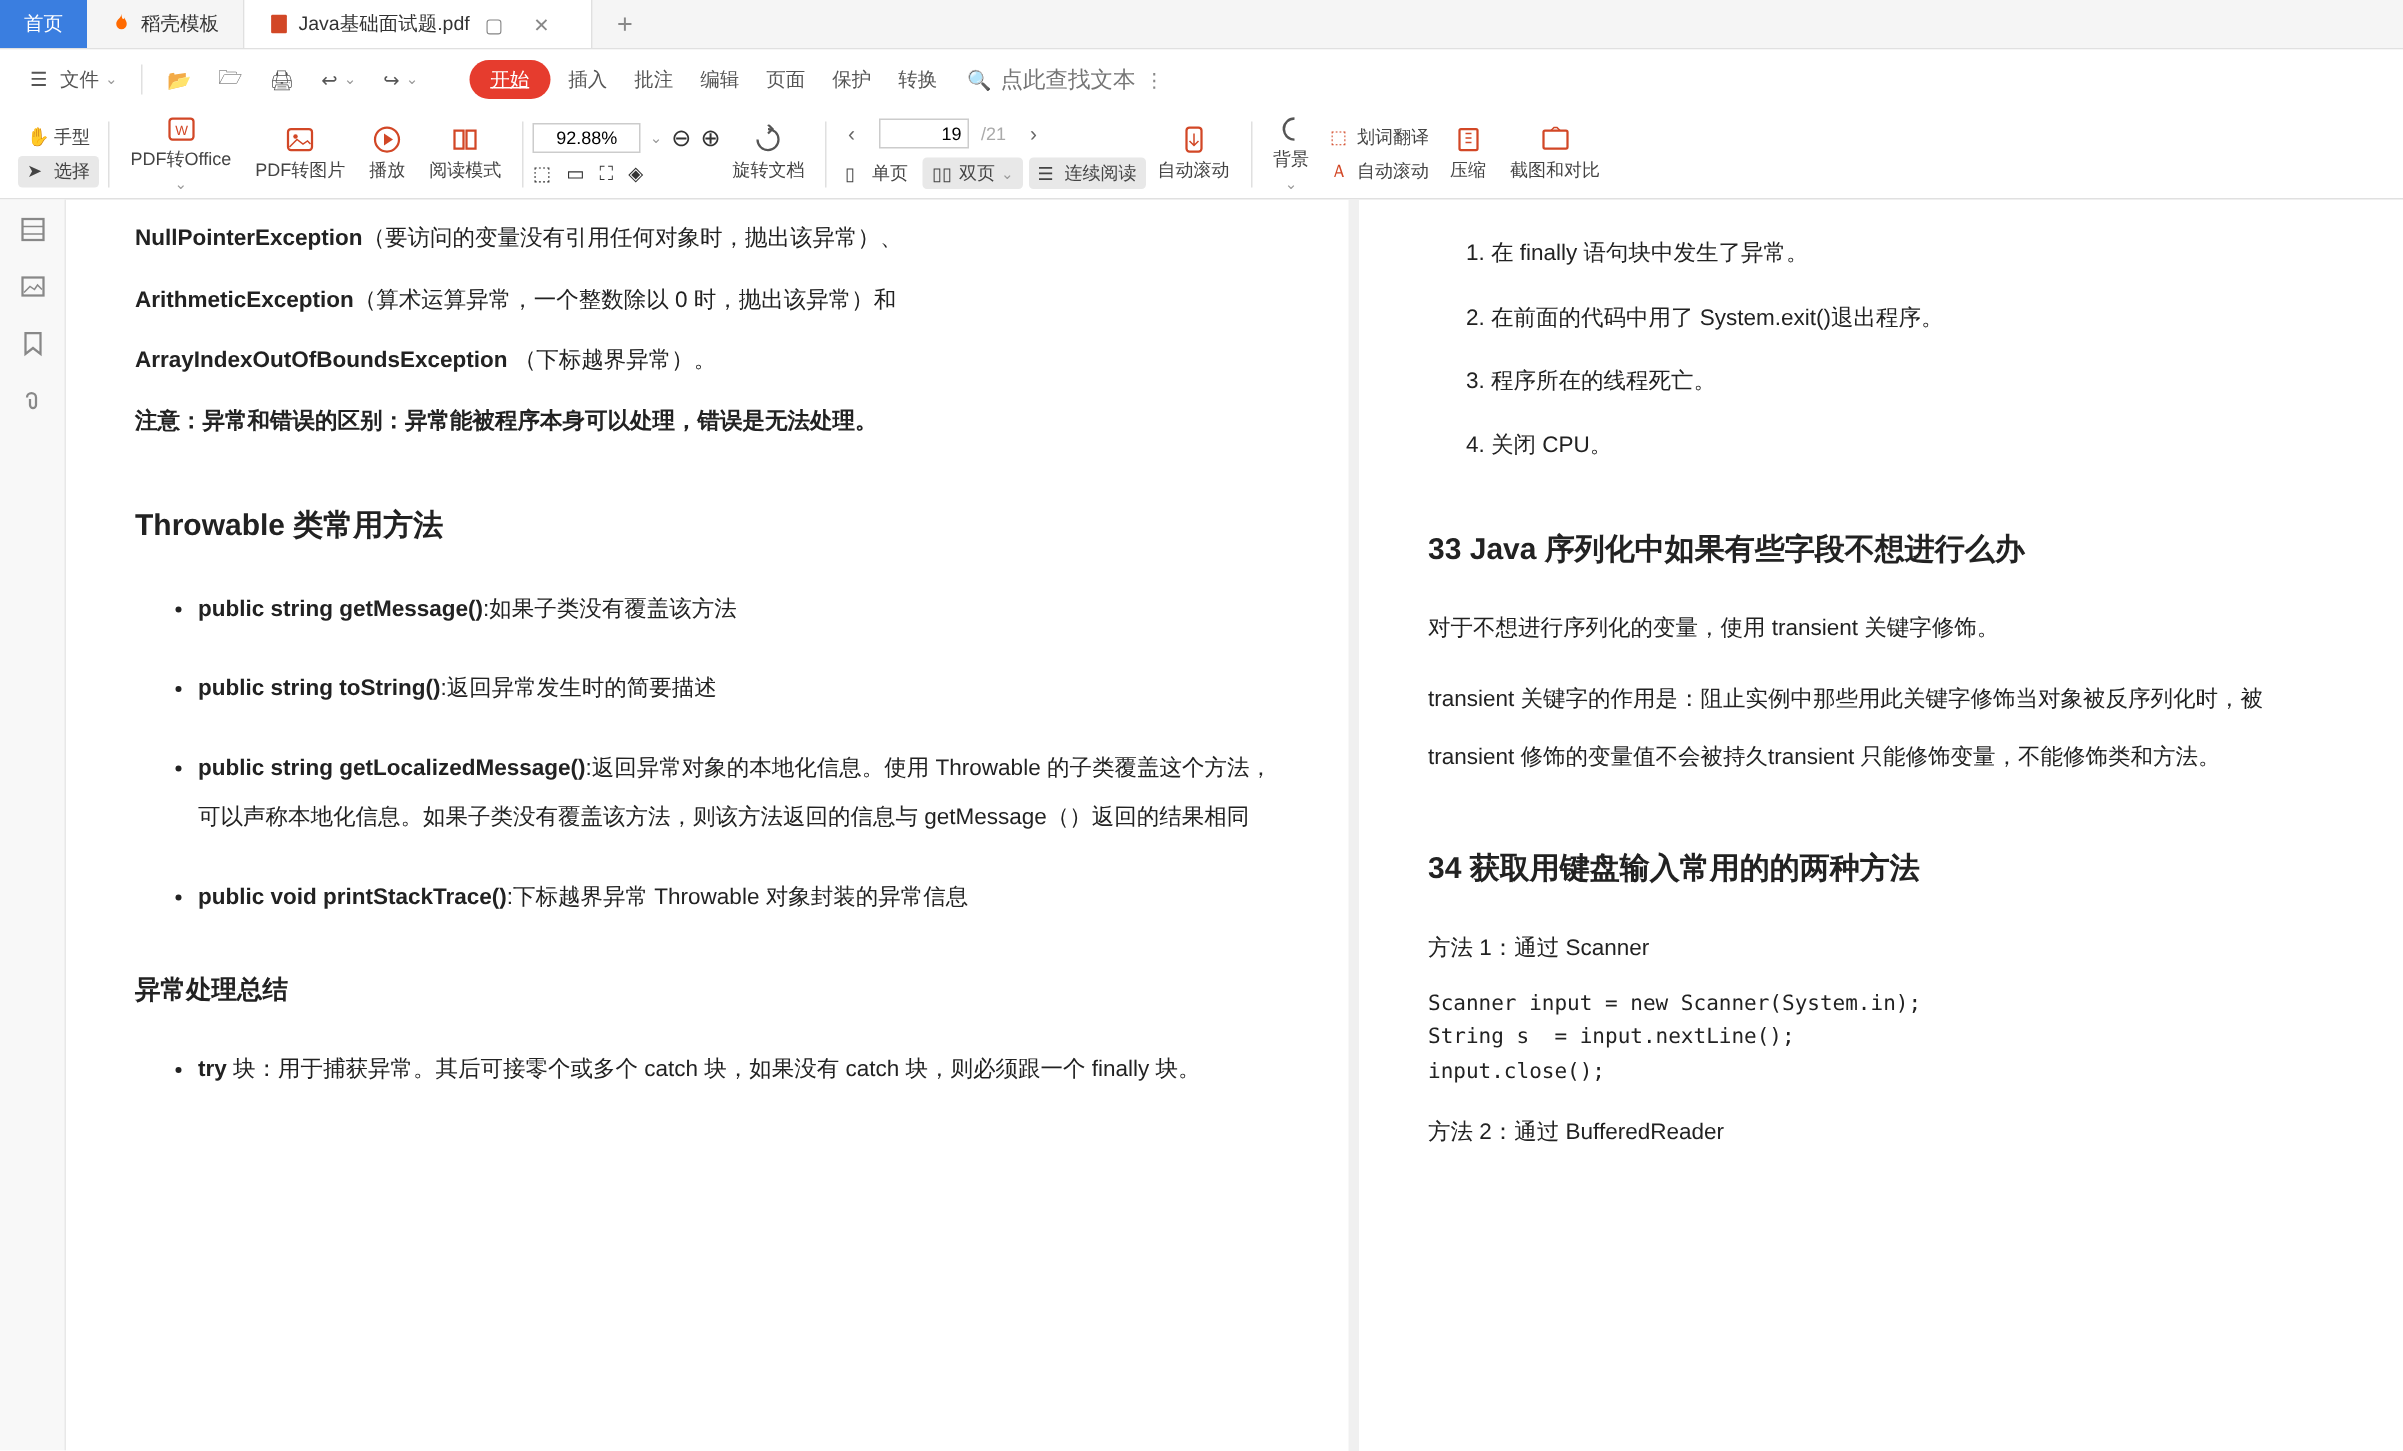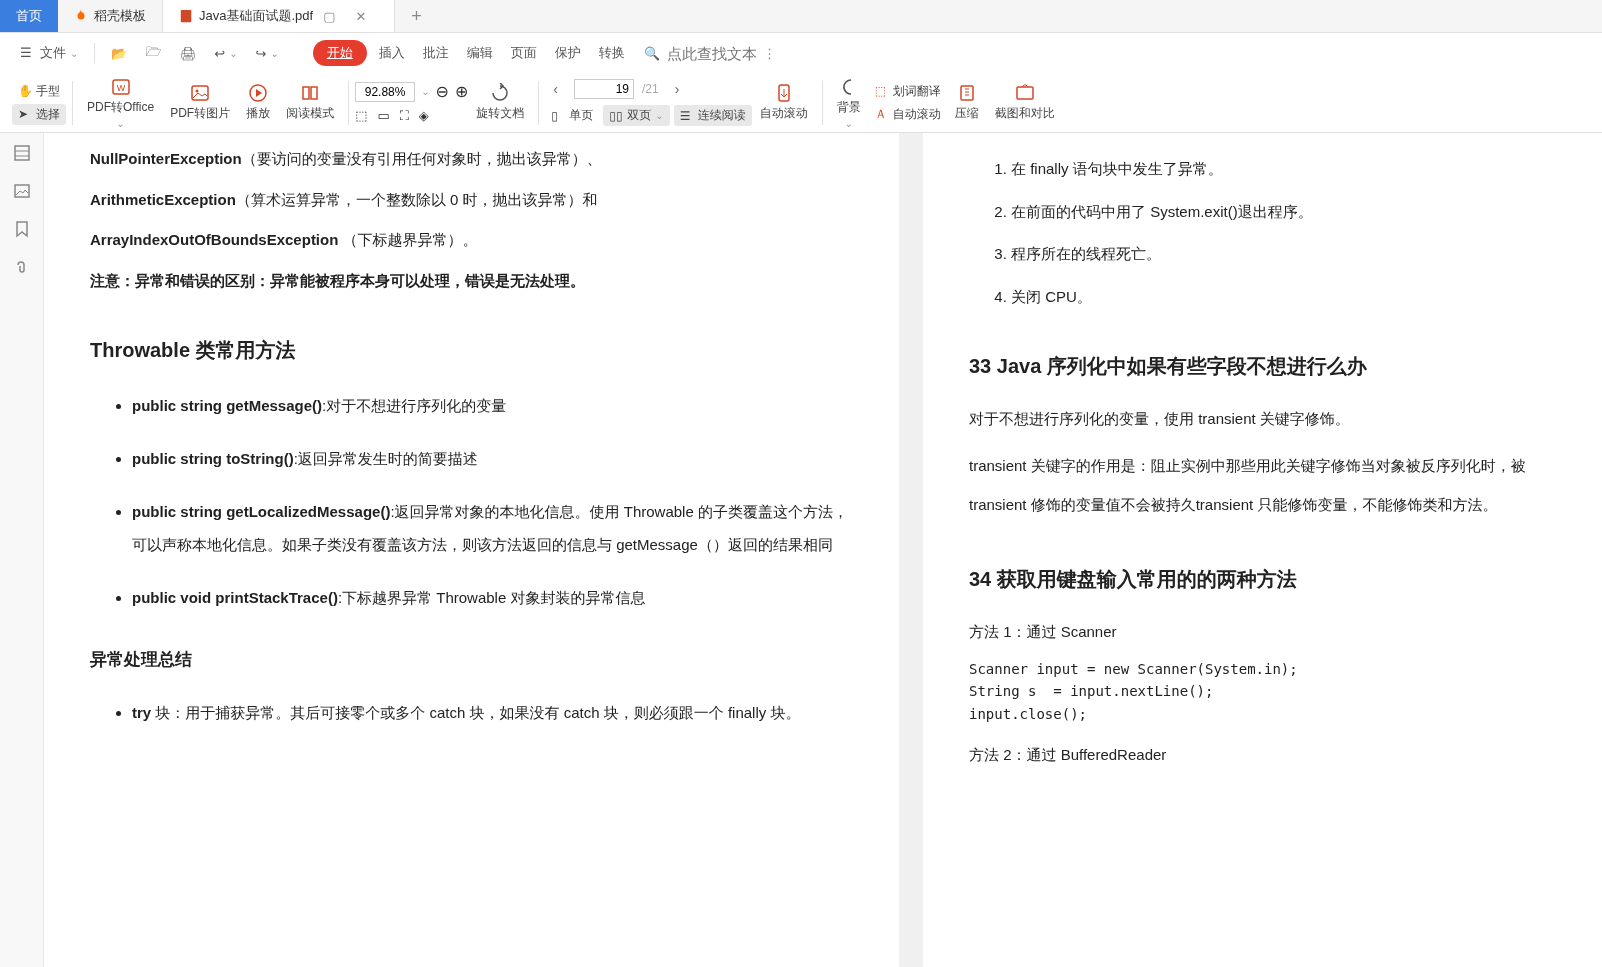--- a/index.html
+++ b/index.html
@@ -28,31 +28,31 @@
     .ribbon { height: 60px; background: #fff; border-bottom: 1px solid #e0e0e0; display: flex; align-items: center; padding: 0 12px; gap: 0; }
     .rb-stack { display: flex; flex-direction: column; gap: 2px; }
     .rb-row { display: flex; align-items: center; gap: 4px; }
     .rb-btn { display: flex; flex-direction: column; align-items: center; gap: 2px; padding: 4px 8px; cursor: pointer; font-size: 12px; color: #444; }
     .rb-small { display: flex; align-items: center; gap: 4px; padding: 2px 6px; cursor: pointer; font-size: 12px; color: #444; }
     .rb-small.selected { background: #e8e8e8; border-radius: 3px; }
     .rb-icon { width: 20px; height: 20px; }
     .rb-icon-sm { width: 14px; height: 14px; display: inline-flex; align-items: center; }
     .rb-sep { width: 1px; height: 44px; background: #e0e0e0; margin: 0 6px; }
     .zoom-box { display: flex; align-items: center; gap: 6px; }
-    .zoom-input { width: 60px; border: 1px solid #ccc; padding: 2px 4px; text-align: center; font-size: 12px; }
+    .zoom-input { width: 72px; border: 1px solid #ccc; padding: 2px 4px; text-align: center; font-size: 12px; }
     .page-nav { display: flex; align-items: center; gap: 8px; }
     .page-input { width: 60px; border: 1px solid #ccc; padding: 2px 4px; text-align: right; font-size: 12px; }
     .page-total { color: #aaa; font-size: 12px; }
     .nav-arrow { padding: 2px 8px; cursor: pointer; font-size: 14px; color: #666; }
     
     .main-area { display: flex; height: calc(100vh - 133px); }
     .left-bar { width: 44px; background: #f8f8f8; border-right: 1px solid #e8e8e8; display: flex; flex-direction: column; align-items: center; padding-top: 10px; gap: 18px; }
     .lb-item { width: 20px; height: 20px; cursor: pointer; color: #888; }
     
-    .doc-view { flex: 1; overflow: auto; background: #f0f0f0; display: flex; gap: 24px; padding: 0; }
+    .doc-view { flex: 1; overflow: auto; background: #f0f0f0; display: flex; gap: 7px; padding: 0; }
     .page { background: #fff; padding: 0 46px 28px 46px; width: 855px; flex-shrink: 0; font-size: 15px; line-height: 1.9; color: #222; }
     .page h3 { font-size: 20px; font-weight: bold; margin: 36px 0 20px 0; }
     .page h4 { font-size: 17px; font-weight: bold; margin: 30px 0 18px 0; }
     .page p { margin: 12px 0; }
     .page ul { list-style: disc; padding-left: 42px; }
     .page ul li { margin: 20px 0; line-height: 2.2; }
     .page ol { list-style: decimal; padding-left: 42px; }
     .page ol li { margin: 14px 0; }
     .page .bold { font-weight: bold; }
     .page .code { font-family: Consolas, monospace; font-size: 14px; line-height: 1.6; white-space: pre; }
@@ -273,21 +273,21 @@
   </div>
 
   <div class="doc-view">
     <div class="page">
       <p><span class="bold">NullPointerException</span><span>（要访问的变量没有引用任何对象时，抛出该异常）、</span></p>
       <p><span class="bold">ArithmeticException</span><span>（算术运算异常，一个整数除以 0 时，抛出该异常）和</span></p>
       <p><span class="bold"> ArrayIndexOutOfBoundsException </span><span>（下标越界异常）。</span></p>
       <p class="bold">注意：异常和错误的区别：异常能被程序本身可以处理，错误是无法处理。</p>
       <h3>Throwable 类常用方法</h3>
       <ul>
-        <li><span class="bold">public string getMessage()</span><span>:对于不想进行序列化的变量</span></li>
+        <li><span class="bold">public string getMessage()</span><span>:如果子类没有覆盖该方法</span></li>
         <li><span class="bold">public string toString()</span><span>:返回异常发生时的简要描述</span></li>
         <li><span class="bold">public string getLocalizedMessage()</span><span>:返回异常对象的本地化信息。使用 Throwable 的子类覆盖这个方法，可以声称本地化信息。如果子类没有覆盖该方法，则该方法返回的信息与 getMessage（）返回的结果相同</span></li>
         <li><span class="bold">public void printStackTrace()</span><span>:下标越界异常 Throwable 对象封装的异常信息</span></li>
       </ul>
       <h4>异常处理总结</h4>
       <ul>
         <li><span class="bold">try</span><span> 块：用于捕获异常。其后可接零个或多个 catch 块，如果没有 catch 块，则必须跟一个 finally 块。</span></li>
       </ul>
     </div>
 

